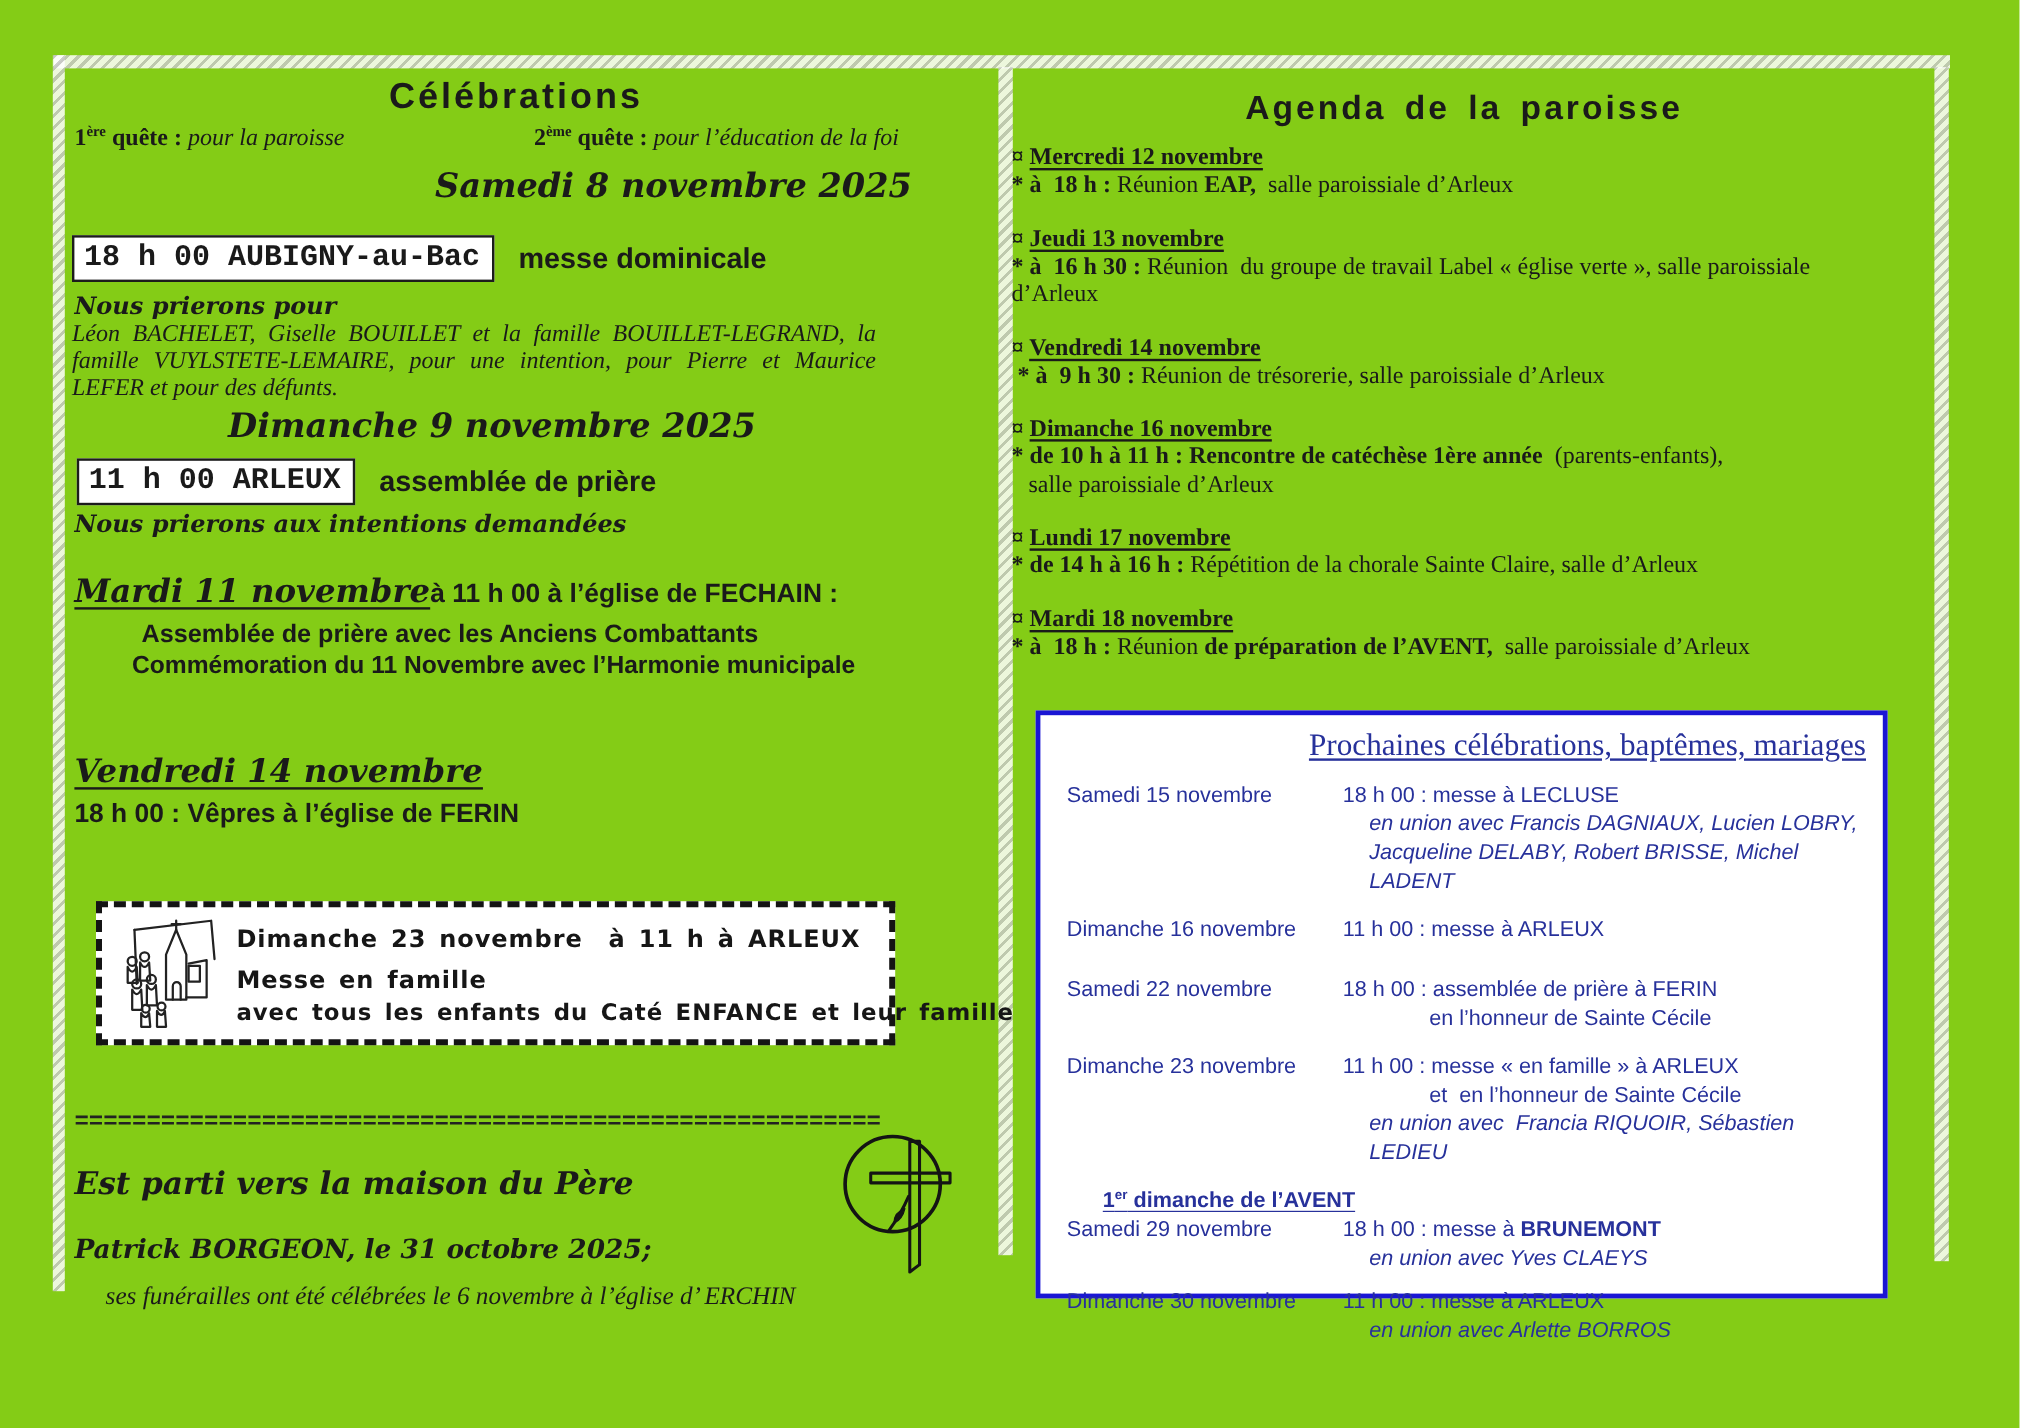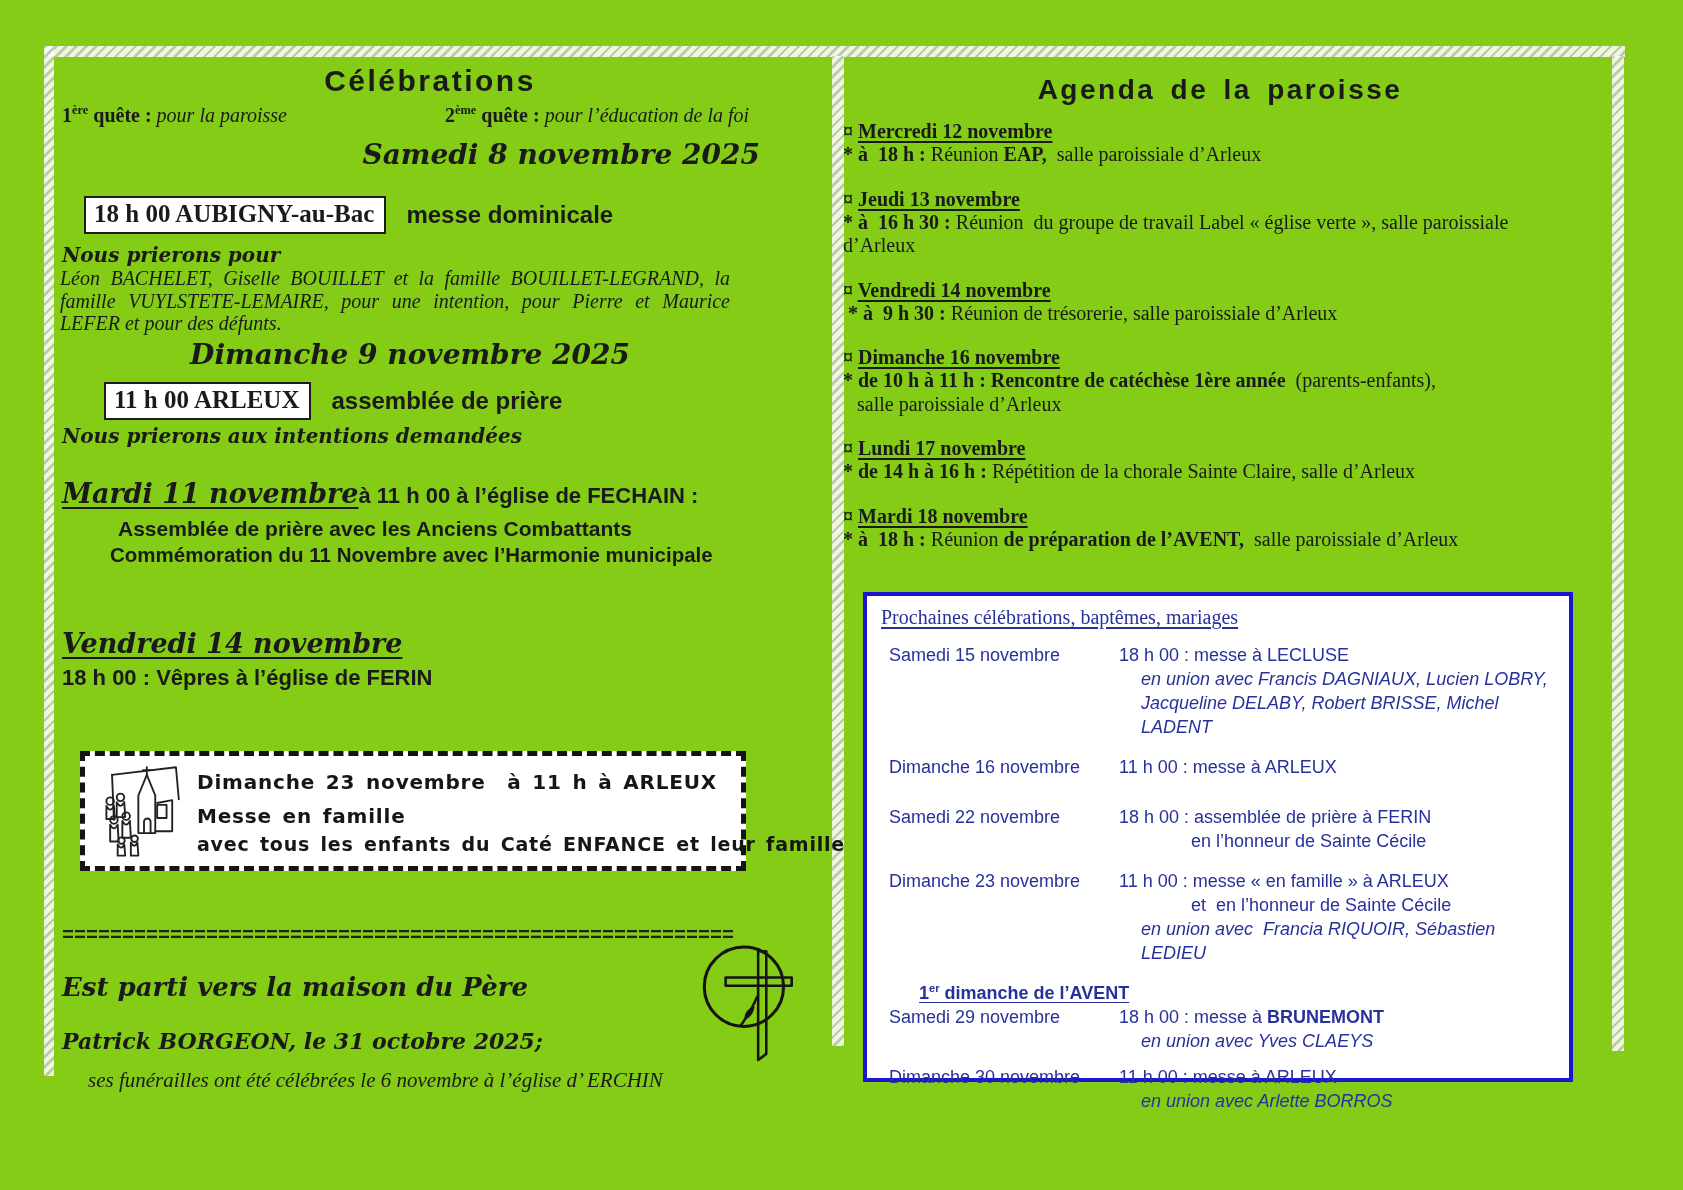--- a/index.html
+++ b/index.html
@@ -8,39 +8,39 @@
   .hatch{position:absolute;background:repeating-linear-gradient(135deg,#c9c9c9 0 2.5px,#ffffff 2.5px 7px);opacity:.85;}
   .abs{position:absolute;}
   .center{text-align:center;}
   
   .big-title{font-family:"Liberation Sans",sans-serif;font-weight:bold;font-size:30px;letter-spacing:2.5px;word-spacing:5px;}
   .script{font-family:"DejaVu Serif",serif;font-style:italic;font-weight:bold;}
   .script.u{text-decoration:underline;text-decoration-thickness:2px;text-underline-offset:4px;}
   .it{font-style:italic;}
   .sup{font-size:62%;vertical-align:super;line-height:0;}
   .evt-row{display:flex;align-items:center;gap:20px;}
-  .evt-box{border:2px solid #1c1c1c;padding:2px 10px 4px 8px;font-family:Liberation Serif, serif;
-           font-weight:bold;font-size:25px;white-space:nowrap;background:#fff;margin-left:24px;}
+  .evt-box{border:2px solid #1c1c1c;padding:2px 10px 4px 8px;font-family:Liberation Mono, monospace;
+           font-weight:bold;font-size:25px;white-space:nowrap;background:#fff;}
   .evt-label{font-family:"Liberation Sans",sans-serif;font-weight:bold;font-size:24px;white-space:nowrap;}
   .sansb{font-family:"Liberation Sans",sans-serif;font-weight:bold;}
   .para{font-size:20px;font-style:italic;line-height:22.5px;text-align:justify;}
   .family-box{border:5px dashed #141414;background:#fff;}
   .comic{font-family:"DejaVu Sans",sans-serif;font-weight:bold;font-size:19px;letter-spacing:.8px;word-spacing:3px;color:#161616;white-space:nowrap;}
   .equals{font-family:"Liberation Mono",monospace;font-weight:bold;font-size:20px;letter-spacing:0;
           white-space:nowrap;overflow:hidden;color:#222;}
   
   .ag-entry{margin-bottom:21px;}
   .ag-head{font-size:20px;line-height:23px;font-weight:bold;}
   .ag-date{text-decoration:underline;text-underline-offset:3px;}
   .ag-line{font-size:20px;line-height:23.5px;}
   .ag-line.ind1{padding-left:14px;}
   
   .blue-box{border:4px solid var(--box-blue,#1a16d4);box-sizing:border-box;padding:0 14px;background:#fff;
             font-family:"Liberation Sans",sans-serif;color:var(--blue-text,#27319b);}
-  .cb-title{margin-top:10px;font-family:"Liberation Serif",serif;font-size:20px;text-align:left;
+  .cb-title{margin-top:10px;font-family:"Liberation Serif",serif;font-size:26px;text-align:right;
             text-decoration:underline;text-underline-offset:3px;}
   .cb-rows{margin-top:14px;}
   .cb-row{display:grid;grid-template-columns:238px 1fr;margin-bottom:16px;}
   .cb-rows > :nth-child(2){margin-bottom:26px;}
   .cb-rows > :nth-child(6){margin-bottom:12px;}
   .cb-date{font-size:18px;line-height:24px;padding-left:8px;}
   .cb-line{font-size:18px;line-height:24px;}
   .cb-line.ind1{padding-left:22px;}
   .cb-line.ind2{padding-left:72px;}
   .cb-heading{font-size:18px;line-height:24px;font-weight:bold;text-decoration:underline;
@@ -69,21 +69,21 @@
   <div class="abs evt-row" style="left:60px;top:196px;">
     <span class="evt-box">18 h 00 AUBIGNY-au-Bac</span>
     <span class="evt-label">messe dominicale</span>
   </div>
 
   <div class="abs script" style="left:62px;top:243px;font-size:20px;">Nous prierons pour</div>
   <div class="abs para" style="left:60px;top:267px;width:670px;">Léon BACHELET, Giselle BOUILLET et la famille BOUILLET-LEGRAND, la famille VUYLSTETE-LEMAIRE, pour une intention, pour Pierre et Maurice LEFER et pour des défunts.</div>
 
   <div class="abs script center" style="left:60px;top:338px;width:700px;font-size:28px;">Dimanche 9 novembre 2025</div>
 
-  <div class="abs evt-row" style="left:80px;top:382px;">
+  <div class="abs evt-row" style="left:64px;top:382px;">
     <span class="evt-box">11 h 00 ARLEUX</span>
     <span class="evt-label">assemblée de prière</span>
   </div>
 
   <div class="abs script" style="left:62px;top:424px;font-size:20px;">Nous prierons aux intentions demandées</div>
 
   <div class="abs" style="left:62px;top:478px;display:flex;align-items:baseline;">
     <span class="script u" style="font-size:27px;">Mardi 11 novembre</span>
     <span class="sansb" style="font-size:22px;"> à 11 h 00 à l’église de FECHAIN :</span>
   </div>

